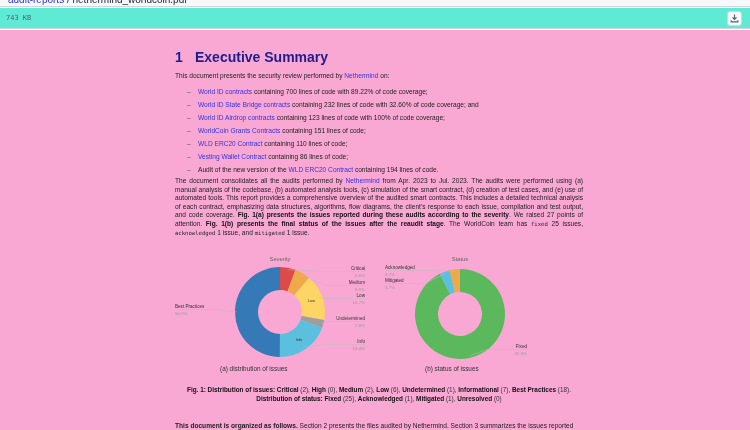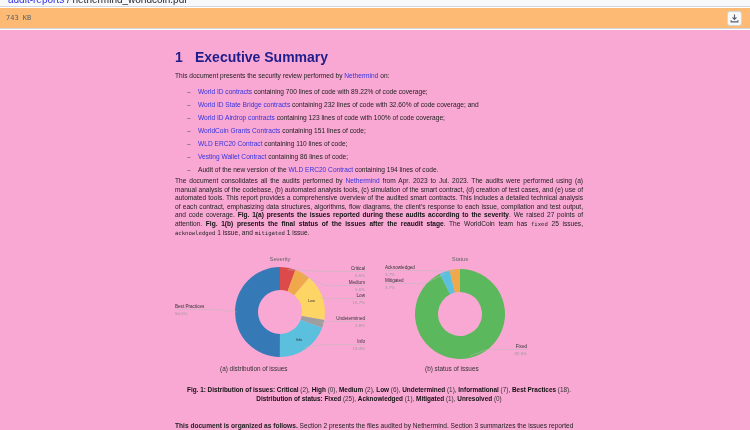--- a/index.html
+++ b/index.html
@@ -1,20 +1,20 @@
 <!DOCTYPE html>
 <html><head>
 <meta charset="utf-8">
 <style>
   * { box-sizing: border-box; margin: 0; padding: 0; }
   html, body { width: 750px; height: 430px; overflow: hidden; background: #fff; font-family: "Liberation Sans", sans-serif; }
   .topbar { position: absolute; left: 0; top: 0; width: 750px; height: 7px; background: #f6f8fa; border-bottom: 1px solid #d0d7de; overflow: hidden; }
   .topbar .crumb { position: absolute; left: 8px; top: -6px; font-size: 10px; color: #0969da; white-space: nowrap; }
   .topbar .crumb .rest { color: #1f2328; }
-  .filebar { position: absolute; left: 0; top: 8px; width: 750px; height: 21px; background: #fdba74; border-bottom: 1px solid #d0d7de; }
+  .filebar { position: absolute; left: 0; top: 8px; width: 750px; height: 21px; background: #5eead4; border-bottom: 1px solid #d0d7de; }
   .filebar .size { position: absolute; left: 6px; top: 6px; font-size: 7px; color: #57606a; font-family: "DejaVu Sans Mono", monospace; }
   .filebar .dl { position: absolute; right: 8px; top: 3px; width: 15px; height: 15px; border: 1px solid #d0d7de; border-radius: 3px; background: #f6f8fa; display: flex; align-items: center; justify-content: center; }
   .doc { position: absolute; left: 0; top: 30px; width: 750px; height: 416px; background: #f9a8d4; }
   .page { position: absolute; left: 175px; top: 0; width: 408px; }
   h1 { position: absolute; left: 0; top: 19px; font-size: 14px; color: #1d1d8c; font-weight: bold; white-space: nowrap; }
   h1 .num { display: inline-block; width: 20px; }
   .p { font-size: 6.6px; line-height: 8.6px; color: #222; }
   .intro { position: absolute; left: 0; top: 42px; width: 420px; white-space: nowrap; }
   a, .link { color: #3333dd; text-decoration: none; }
   ul.items { position: absolute; left: 12px; top: 58px; list-style: none; }

